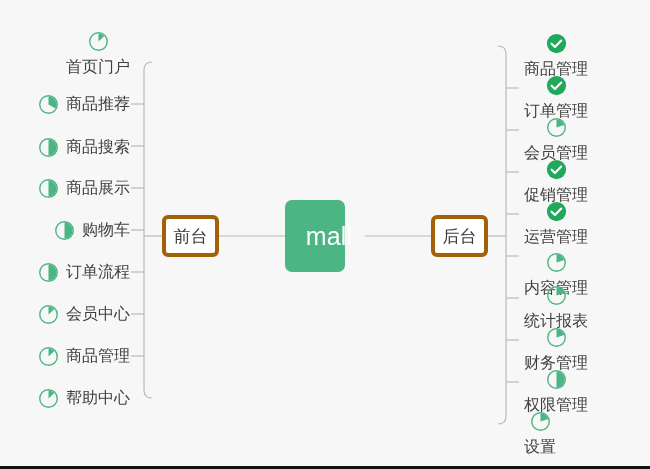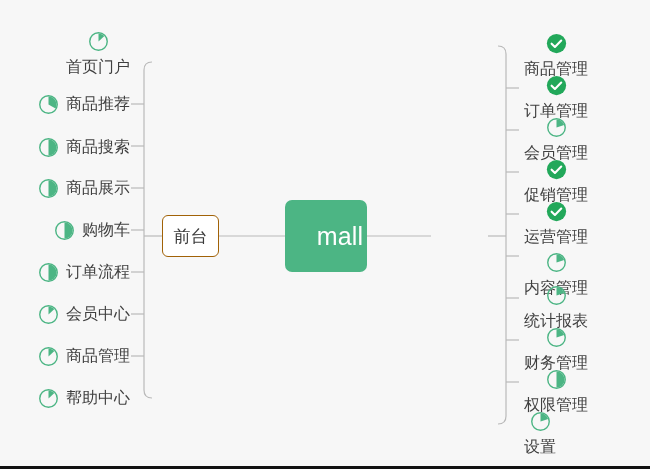--- a/index.html
+++ b/index.html
@@ -39,33 +39,33 @@
     position: absolute;
     display: flex;
     align-items: center;
     justify-content: center;
     box-sizing: border-box;
   }
 
   #mall-node {
     left: 285px;
     top: 200px;
-    width: 82px;
+    width: 60px;
     height: 72px;
     background: #4cb584;
     border-radius: 7px;
     color: #ffffff;
     font-size: 25px;
     letter-spacing: 0.2px;
     padding-left: 28px;
   }
 
   .branch-node {
     background: #ffffff;
-    border: 1px solid #a16207;
+    border: 4px solid #a16207;
     border-radius: 6px;
     color: #3a3a3a;
     font-size: 17px;
     height: 42px;
   }
   #front-node {
     left: 162px;
     top: 215px;
     width: 57px;
   }
@@ -138,20 +138,23 @@
     </svg>
 
   <div class="node branch-node" id="front-node">
     <span>前台</span>
   </div>
 
   <div class="node" id="mall-node">
     <span>mall</span>
   </div>
 
+  <div class="node branch-node" id="back-node">
+    <span>后台</span>
+  </div>
 
   <div id="left-items">
       <div class="leaf left" style="top: 49px; flex-direction: column;">
         <svg viewBox="0 0 24 24" class="status-icon">
           <circle cx="12" cy="12" r="10" fill="none" stroke="#4cb584" stroke-width="1.6"></circle>
           <path d="M 12 12 L 12 2.8000000000000007 A 9.2 9.2 0 0 1 18.71 5.70 Z" fill="#4cb584"></path>
         </svg>
         <span class="leaf-label">首页门户</span>
       </div>
       <div class="leaf left" style="top: 91px;">

